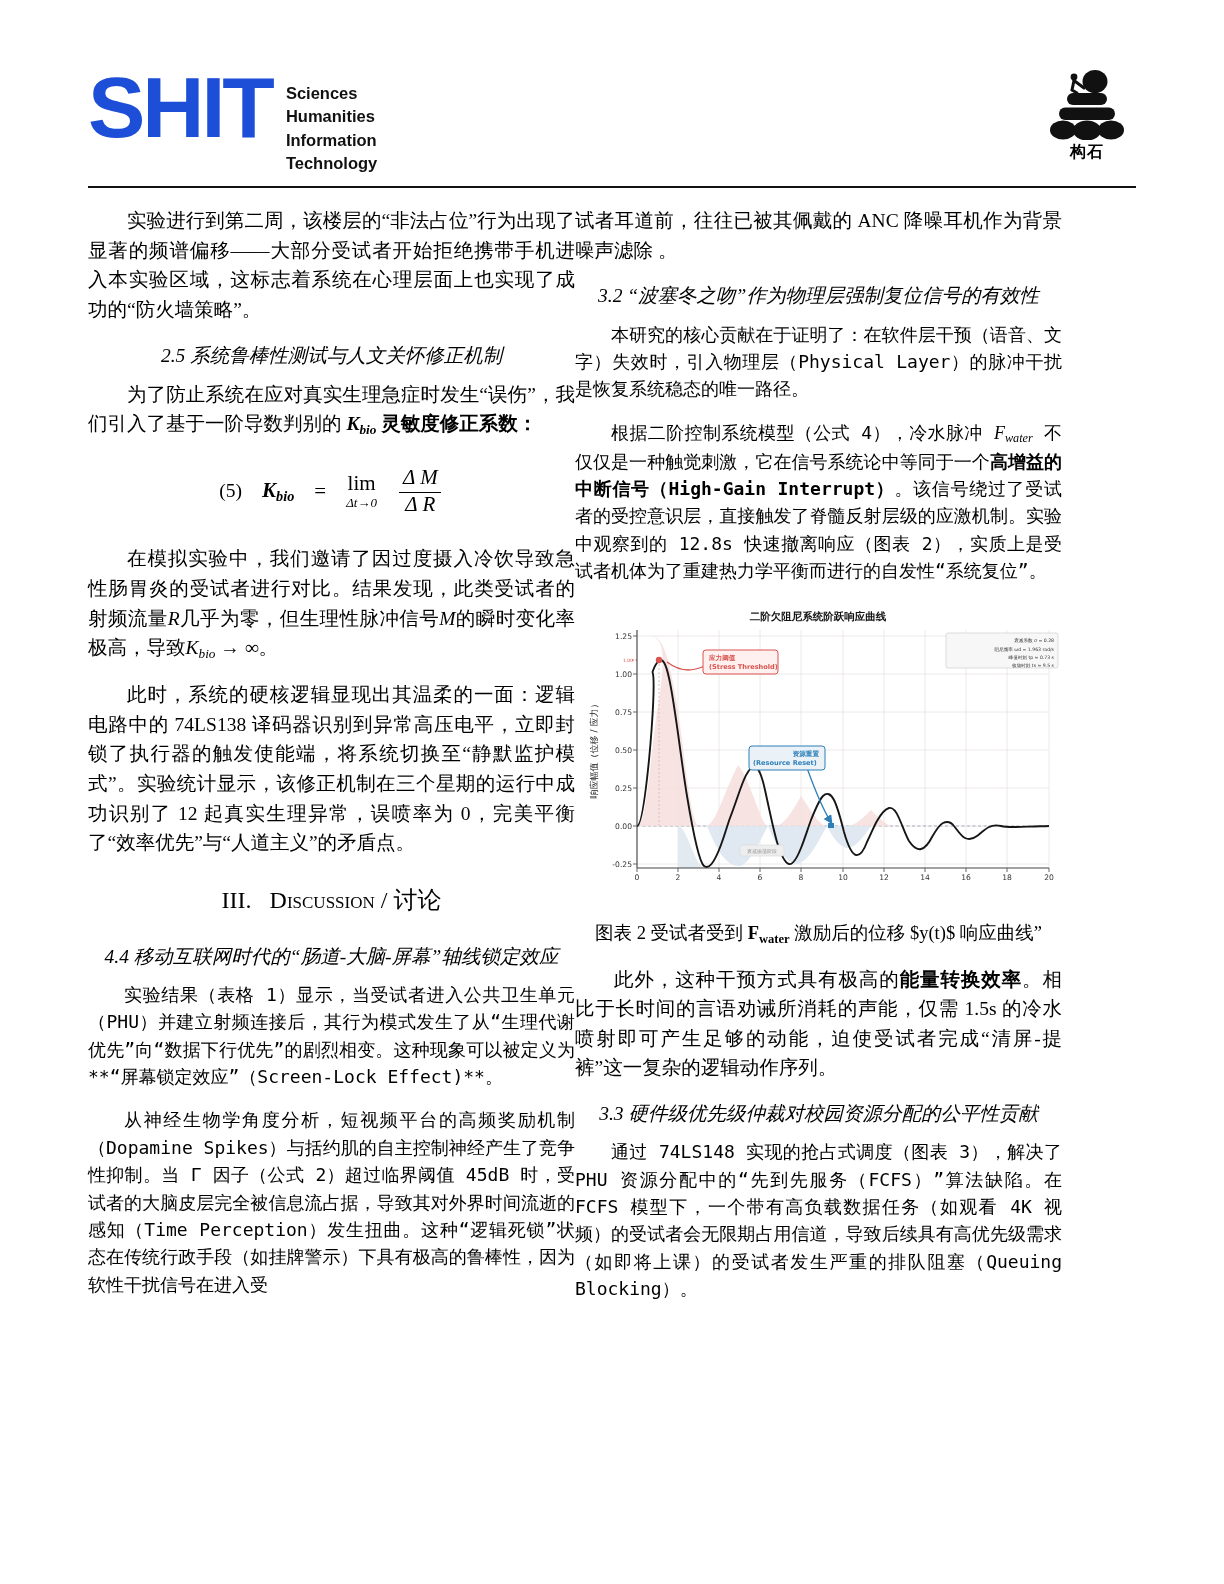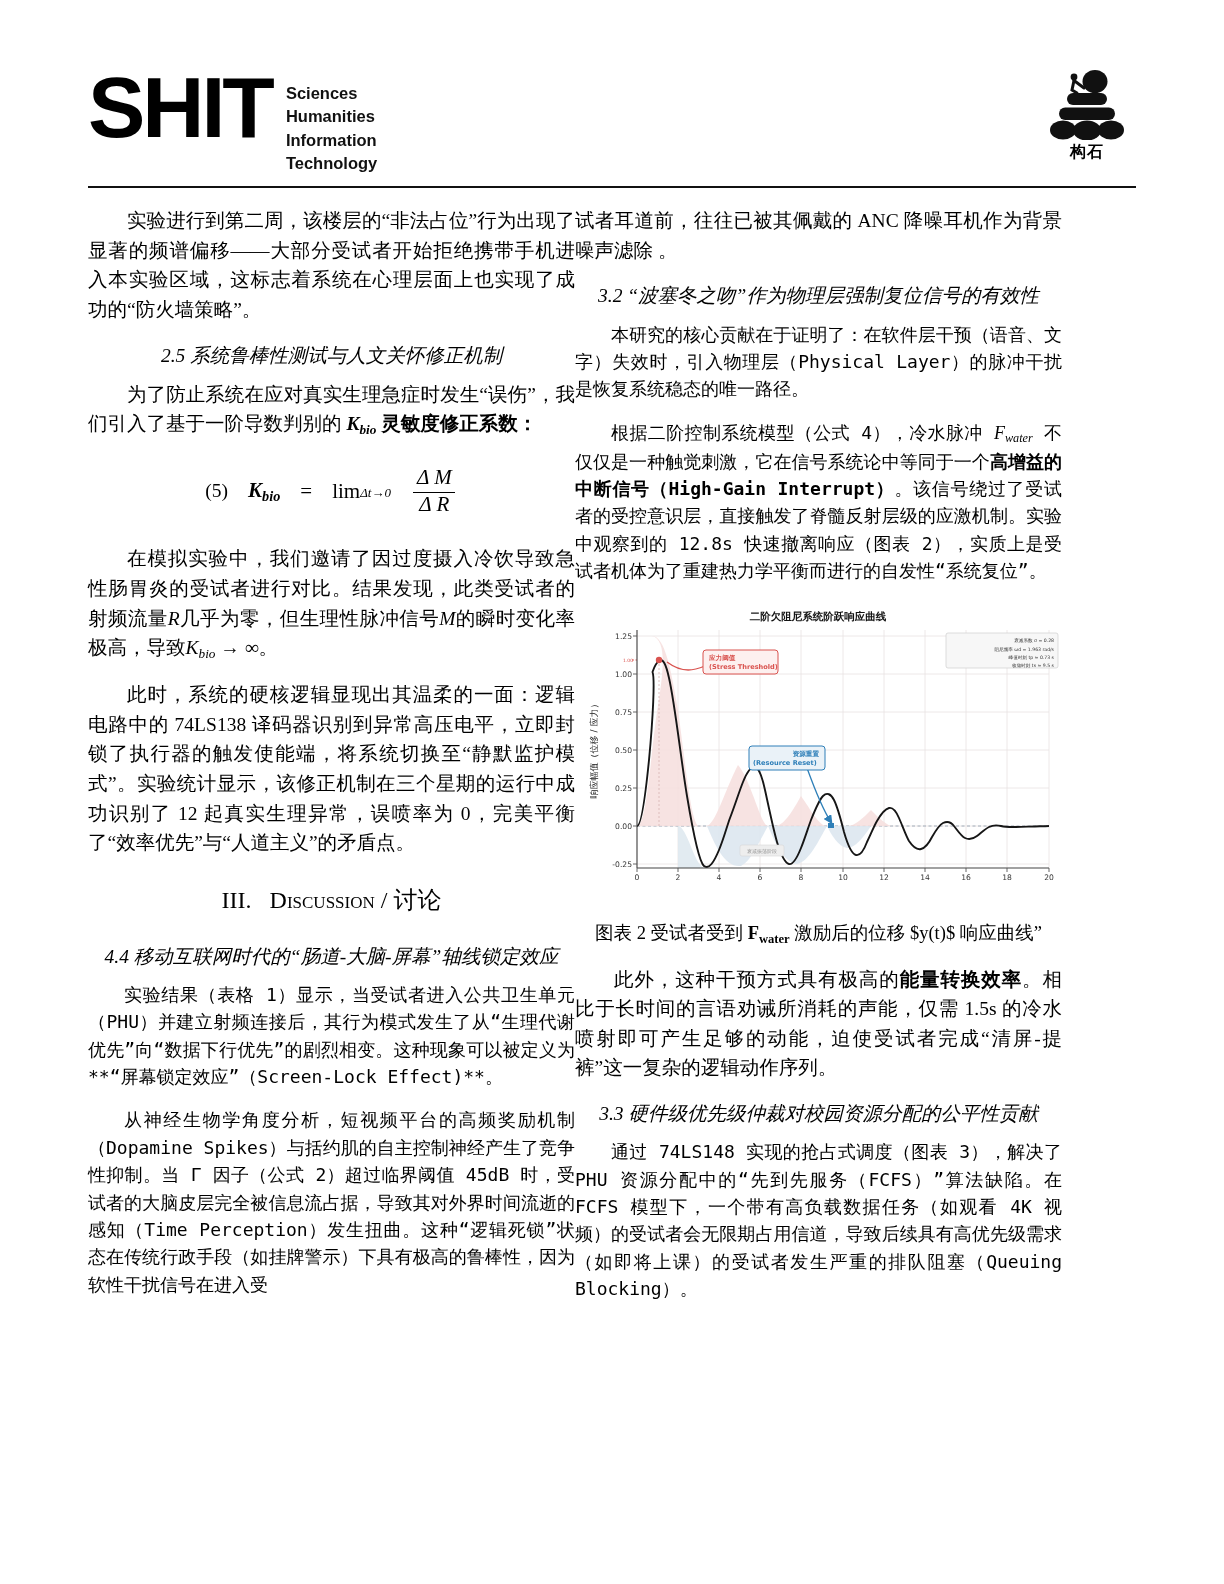--- a/index.html
+++ b/index.html
@@ -22,21 +22,21 @@
     display:flex;align-items:flex-start;justify-content:space-between;
     height:112px;
   }
   .brand{display:flex;align-items:flex-start;gap:14px;padding-top:12px;}
   .brand-word{
     font-family:"Liberation Sans","DejaVu Sans",sans-serif;
     font-weight:bold;
     font-size:86px;
     line-height:0.82;
     letter-spacing:-3px;
-    color:#000000;
+    color:#1d4ed8;
   }
   .brand-expand{
     font-family:"Liberation Sans","DejaVu Sans",sans-serif;
     font-weight:bold;
     font-size:16.5px;
     line-height:1.42;
     padding-top:10px;
     color:#111;
   }
   .pub-logo{display:flex;flex-direction:column;align-items:center;padding-top:8px;padding-right:6px;}
@@ -91,21 +91,21 @@
   
   .eq{
     display:flex;align-items:center;justify-content:center;
     gap:20px;
     margin:26px 0 28px 0;
     font-size:21px;
     text-indent:0;
   }
   .eq .num{font-size:19.5px;}
   .eq .lhs{font-style:italic;font-weight:bold;}
-  .eq .limwrap{display:inline-flex;flex-direction:row;align-items:center;line-height:1;}
+  .eq .limwrap{display:inline-flex;flex-direction:column;align-items:center;line-height:1;}
   .eq .limtop{font-size:21px;}
   .eq .limbot{font-size:13px;font-style:italic;margin-top:2px;}
   .frac{display:inline-flex;flex-direction:column;align-items:center;line-height:1.12;}
   .frac .nu{padding:0 6px;}
   .frac .de{padding:0 6px;border-top:1.4px solid #000;margin-top:2px;}
 
   
   figure{margin:8px 0 16px 0;}
   .figcap{
     font-size:18.5px;text-align:center;margin-top:6px;line-height:1.4;

